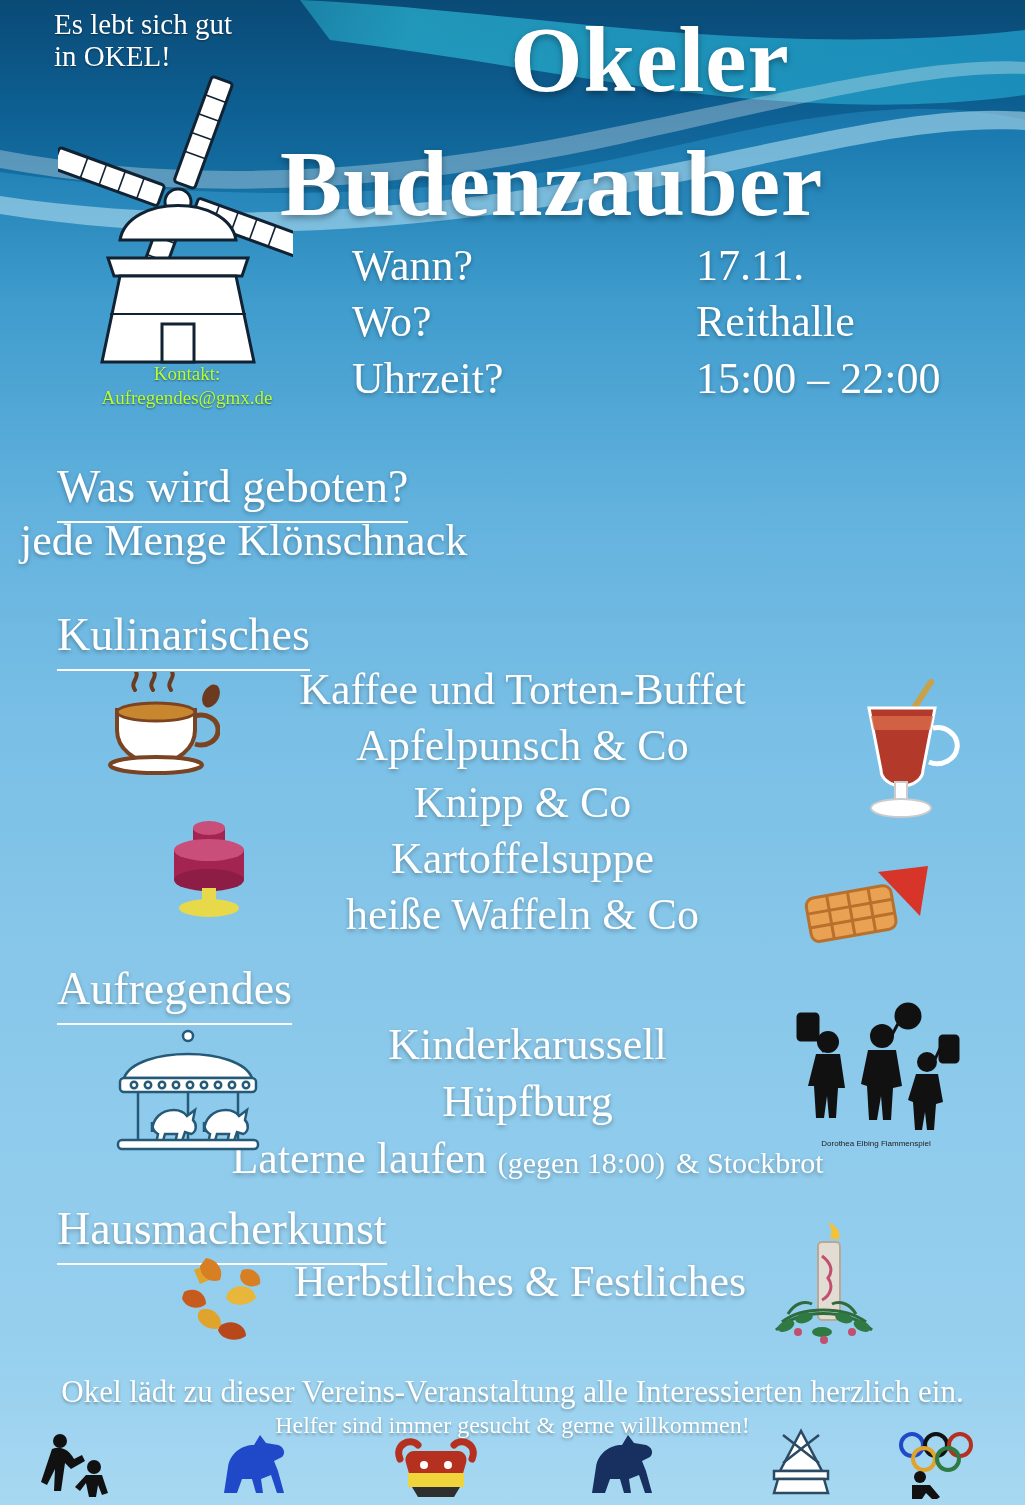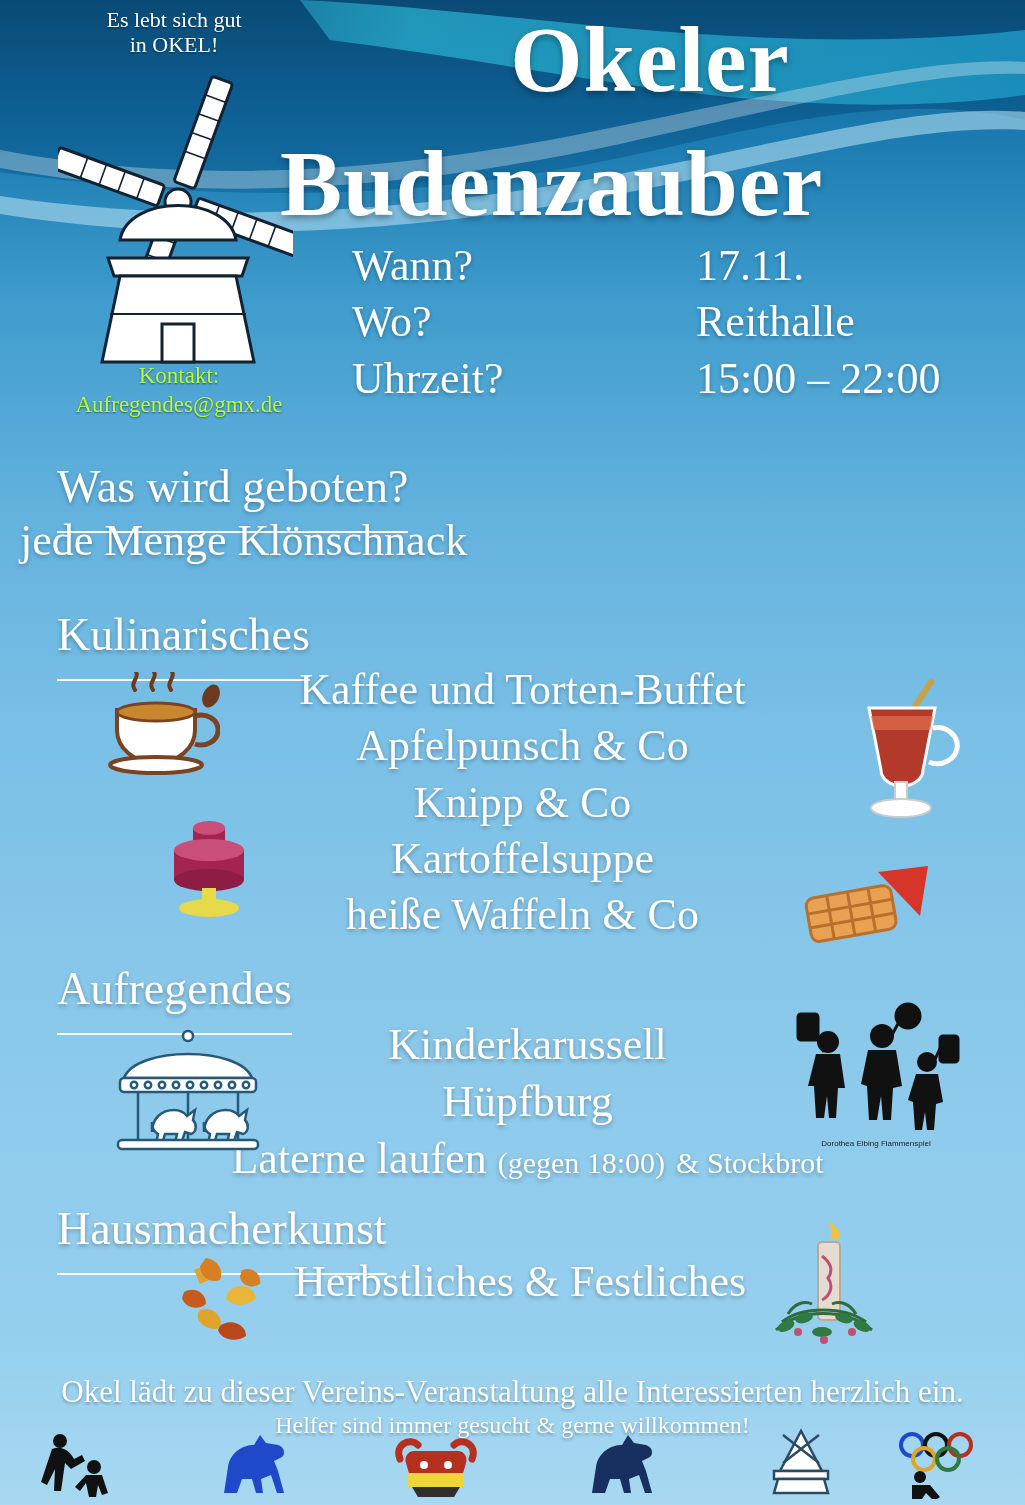--- a/index.html
+++ b/index.html
@@ -48,48 +48,48 @@
     clip-path: path("M0,150 C180,184 380,176 600,130 C790,92 930,56 1025,62 L1025,74 C930,70 800,104 620,144 C390,194 180,202 0,168 Z");
   }
   .bottom-glow {
     position:absolute; left:0; bottom:0; width:1025px; height:140px;
     background:linear-gradient(180deg, rgba(255,255,255,0) 0%, rgba(255,255,255,0.10) 100%);
   }
 
   
   .header-slogan {
     position:absolute; left:54px; top:8px; width:240px;
-    text-align:center; color:#ffffff; font-size:22px; line-height:1.12;
+    color:#ffffff; font-size:29px; line-height:1.12;
     text-shadow:0 1px 2px rgba(0,0,0,0.45);
   }
   .mill-wrap { position:absolute; left:58px; top:62px; width:235px; height:310px; }
   .contact {
-    position:absolute; left:44px; top:362px; width:270px; text-align:center;
-    color:#b9ff2e; font-size:23px; line-height:1.25;
+    position:absolute; left:52px; top:362px; width:270px; text-align:center;
+    color:#b9ff2e; font-size:19px; line-height:1.25;
     text-shadow:0 1px 2px rgba(0,0,0,0.5);
   }
   .title1 {
     position:absolute; left:300px; top:6px; width:700px;
     text-align:center; color:#ffffff; font-size:93px; font-weight:bold;
     letter-spacing:1px; text-shadow:0 3px 6px rgba(0,0,0,0.35);
   }
   .title2 {
     position:absolute; left:280px; top:130px; width:720px;
     text-align:left; color:#ffffff; font-size:93px; font-weight:bold;
     letter-spacing:1px; text-shadow:0 3px 6px rgba(0,0,0,0.35);
   }
   .facts { position:absolute; left:352px; top:238px; width:620px; color:#ffffff; }
   .fact-row { display:flex; font-size:44px; line-height:1.28; text-shadow:0 2px 4px rgba(0,0,0,0.3);gap:24px; }
   .fact-q { width:320px; }
   .fact-a { flex:1; }
 
   
   .sec-head {
     position:absolute; color:#ffffff; font-size:46px;
-    border-bottom:2px solid #ffffff; padding-bottom:18px;
+    border-bottom:2px solid #ffffff; padding-bottom:8px;
     text-shadow:0 2px 4px rgba(0,0,0,0.30);
   }
   .line { position:absolute; color:#ffffff; text-shadow:0 2px 4px rgba(0,0,0,0.30); }
 
   #sec-angebot { left:57px; top:460px; }
   #angebot-line { left:0; top:515px; width:829px; text-align:left; font-size:44px; padding-left:20px;}
 
   #sec-kulinarisch { left:57px; top:608px; }
   .kul-lines { position:absolute; left:0; top:662px; width:1025px; text-align:center; font-size:44px; line-height:1.28; color:#fff; text-shadow:0 2px 4px rgba(0,0,0,0.30); padding-left:20px;}
 

